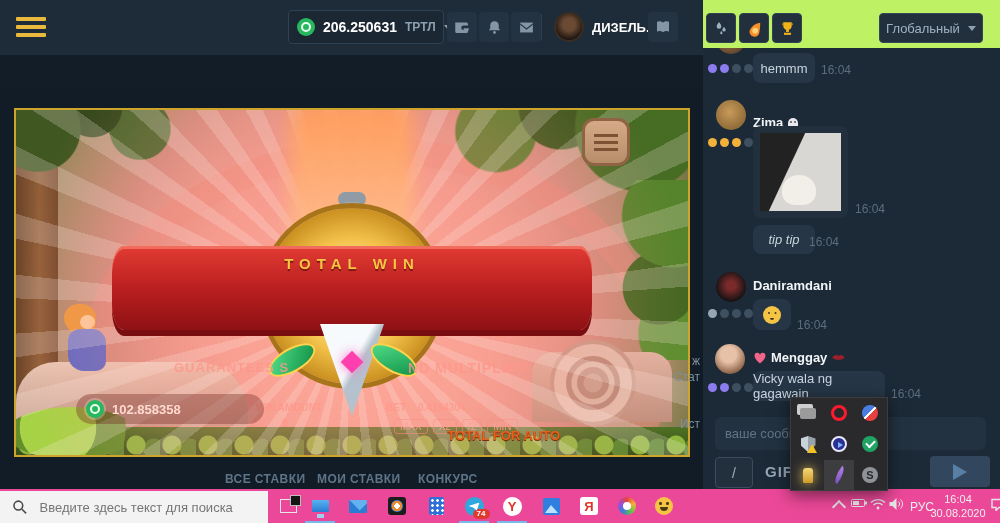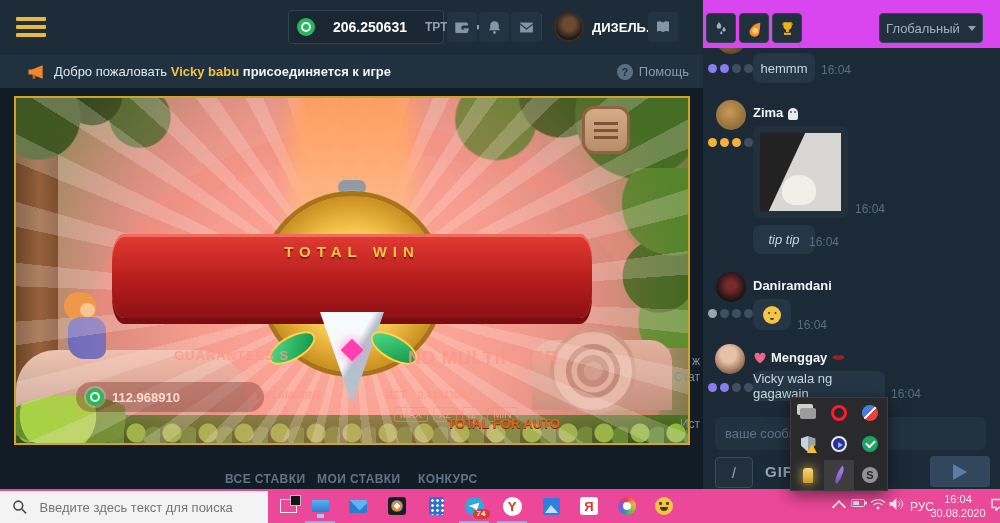--- a/index.html
+++ b/index.html
@@ -4,21 +4,21 @@
 <style>
   html,body{margin:0;padding:0;background:#0b141d;}
   #app{position:relative;width:1000px;height:523px;overflow:hidden;
        font-family:"Liberation Sans",sans-serif;background:#121d28;color:#dfe7ee;}
   .abs{position:absolute;}
   
   .topbar{left:0;top:0;width:703px;height:55px;background:#1e2b38;}
   .burger{left:16px;top:17px;width:30px;height:20px;cursor:pointer;}
   .burger i{display:block;height:4px;margin-bottom:4px;background:#eab83a;border-radius:1px;}
   .balance-pill{left:288px;top:10px;width:156px;height:34px;border:1px solid #2f4254;border-radius:4px;
-    background:#1b2733;display:flex;align-items:center;padding:0 8px;box-sizing:border-box;gap:18px;}
+    background:#1b2733;display:flex;align-items:center;padding:0 8px;box-sizing:border-box;gap:8px;}
   .coin{width:18px;height:18px;border-radius:50%;background:#27b85e;position:relative;flex:none;}
   .coin:after{content:"";position:absolute;inset:4px;border:2px solid #eafff2;border-radius:50%;}
   .bal-num{font-size:14px;font-weight:bold;color:#fff;}
   .bal-cur{font-size:12px;color:#8ea0b0;font-weight:bold;}
   .caret{width:0;height:0;border-left:4px solid transparent;border-right:4px solid transparent;
     border-top:5px solid #8ea0b0;display:inline-block;}
   .icobtn{width:30px;height:30px;top:12px;border-radius:4px;background:#243342;display:flex;
     align-items:center;justify-content:center;cursor:pointer;}
   .tb-divider{left:541px;top:14px;width:1px;height:26px;background:#30404f;}
   .avatar{border-radius:50%;overflow:hidden;}
@@ -29,21 +29,21 @@
   .notice{left:0;top:55px;width:703px;height:33px;background:#223140;display:flex;align-items:center;}
   .notice-text{position:absolute;left:54px;font-size:13px;}
   .notice-user{color:#f0c33c;font-weight:bold;}
   .notice-action{font-weight:bold;color:#eef3f7;}
   .help{position:absolute;right:14px;display:flex;align-items:center;gap:6px;cursor:pointer;}
   .help-q{width:16px;height:16px;border-radius:50%;background:#5c6f80;color:#1e2b38;font-size:11px;
     font-weight:bold;display:flex;align-items:center;justify-content:center;}
   .help-label{color:#8c9bab;font-size:13px;}
   
   .main{left:0;top:88px;width:703px;height:401px;background:#121c26;}
-  .game{left:14px;top:8px;width:672px;height:345px;border:2px solid #cfa42b;overflow:hidden;background:#caa;}
+  .game{left:14px;top:20px;width:672px;height:345px;border:2px solid #cfa42b;overflow:hidden;background:#caa;}
   .g-bg{inset:0;background:radial-gradient(circle at 50% 58%,#ffc5b6 0%,#f2a296 40%,#d28d80 62%,#a08a62 82%,#54682f 100%);}
   .g-ring{left:66px;top:28px;width:536px;height:400px;border-radius:50%;border:26px solid rgba(236,140,126,.38);
     background:radial-gradient(circle,rgba(255,190,178,.25),rgba(230,130,118,.15) 70%);}
   .g-trunk-left{left:-4px;top:0;width:46px;height:345px;border-radius:0 26px 26px 0;
     background:linear-gradient(90deg,#5e3a20,#8f5e36 60%,#6f4527);}
   .g-leaves-tl{left:-12px;top:-14px;width:170px;height:95px;
     background:radial-gradient(circle at 20% 35%,#38551e 0 28%,transparent 29%),
                radial-gradient(circle at 52% 12%,#2b4617 0 24%,transparent 25%),
                radial-gradient(circle at 80% 35%,#44672a 0 20%,transparent 21%);}
   .g-leaves-tr{right:-16px;top:-16px;width:260px;height:110px;
@@ -109,21 +109,21 @@
   .g-hold{right:128px;top:318px;font-size:13px;font-weight:bold;color:#e55f1d;text-shadow:0 1px 0 #7e2d08;}
   .g-menu{right:58px;top:8px;width:48px;height:48px;border-radius:12px;border:3px solid #8f6343;
     background:linear-gradient(180deg,#d4aa87,#b78d6a);box-sizing:border-box;cursor:pointer;
     display:flex;align-items:center;justify-content:center;}
   .g-menu i{display:block;width:24px;height:17px;
     background:repeating-linear-gradient(180deg,#7d5234 0 3px,transparent 3px 7px);}
   .side-frag{left:660px;width:40px;text-align:right;font-size:12px;color:#7e8f9f;overflow:hidden;white-space:nowrap;}
   .tab{top:384px;font-size:12px;font-weight:bold;color:#5e7487;letter-spacing:.4px;cursor:pointer;}
   
   .chat{left:703px;top:0;width:297px;height:489px;background:#1c2a37;}
-  .chat-header{left:0;top:0;width:297px;height:48px;background:#d946ef;z-index:3;}
+  .chat-header{left:0;top:0;width:297px;height:48px;background:#bef264;z-index:3;}
   .chat-ico{width:28px;height:28px;top:13px;border:1px solid #2e4254;border-radius:4px;
     display:flex;align-items:center;justify-content:center;cursor:pointer;background:#22303e;}
   .channel-btn{left:176px;top:13px;width:102px;height:28px;border:1px solid #33465a;border-radius:4px;
     display:flex;align-items:center;justify-content:center;gap:8px;cursor:pointer;background:#22303e;}
   .channel-label{font-size:13px;color:#9fb2c2;}
   .msg-avatar{width:30px;height:30px;border-radius:50%;}
   .msg-name{font-size:13px;font-weight:bold;color:#f2f5f7;}
   .bubble{background:#263646;border-radius:8px;color:#c9d4dd;font-size:13px;
     display:flex;align-items:center;justify-content:center;}
   .time{font-size:12px;color:#5b6e7f;}
@@ -242,33 +242,20 @@
     <div class="abs avatar user-avatar"></div>
     <div class="abs user-name">ДИЗЕЛЬ...</div>
     <span class="abs caret user-caret"></span>
     <div class="abs icobtn" style="left:648px;">
       <svg width="18" height="18" viewBox="0 0 24 24">
           <path fill="#8496a6" d="M4 5c3-1.2 5-1 8 1 3-2 5-2.2 8-1v13c-3-1.2-5-1-8 1-3-2-5-2.2-8-1V5z"></path>
         </svg>
     </div>
   </div>
 
-  <div class="abs notice">
-    <svg class="abs" style="left:26px;" width="20" height="20" viewBox="0 0 24 24">
-        <path fill="#f0852a" d="M20 4L7 9H3v6h4l13 5V4z"></path>
-        <path fill="#c96a1e" d="M8 15h3v5H8z"></path>
-      </svg>
-    <div class="notice-text">
-      <span>Добро пожаловать </span><span class="notice-user">Vicky babu</span><span class="notice-action"> присоединяется к игре</span>
-    </div>
-    <div class="help">
-      <span class="help-q">?</span>
-      <span class="help-label">Помощь</span>
-    </div>
-  </div>
 
   <div class="abs main">
     <div class="abs game">
       <div class="abs g-bg"></div>
       <div class="abs g-ring"></div>
       <div class="abs g-trunk-left"></div>
       <div class="abs g-leaves-tl"></div>
       <div class="abs g-leaves-tr"></div>
       <div class="abs g-leaves-right"></div>
       <div class="abs g-rock-left"></div>
@@ -286,31 +273,31 @@
       <div class="abs g-handle"></div>
       <div class="abs g-medal"></div>
       <div class="abs g-banner">
         <div class="abs g-totalwin">TOTAL WIN</div>
       </div>
       <div class="abs g-blade"></div>
       <div class="abs g-gem-pink"></div>
       <div class="abs g-leafgem l"></div>
       <div class="abs g-leafgem r"></div>
       <div class="abs hud" style="left:158px;top:250px;font-size:13px;letter-spacing:1px;">GUARANTEES S</div>
-      <div class="abs hud" style="left:392px;top:250px;font-size:18px;letter-spacing:1px;">ND MULTIPLIER</div>
+      <div class="abs hud" style="left:392px;top:250px;font-size:14px;letter-spacing:1px;">ND MULTIPLIER</div>
       <div class="abs hud hud-small" style="left:240px;top:292px;">WIN AMOUNT</div>
       <div class="abs hud hud-small" style="left:266px;top:308px;">0</div>
       <div class="abs hud hud-small" style="left:370px;top:292px;">BET</div>
       <div class="abs hud hud-small" style="left:402px;top:292px;">0.4194304</div>
       <div class="abs" style="left:378px;top:306px;">
         <span class="hud-box">MAX</span><span class="hud-box">X2</span><span class="hud-box">/2</span><span class="hud-box">MIN</span>
       </div>
       <div class="abs g-balchip">
         <span class="coin"></span>
-        <span class="g-baltext">112.968910</span>
+        <span class="g-baltext">102.858358</span>
       </div>
       <div class="abs g-hold">TOTAL FOR AUTO</div>
       <div class="abs g-menu">
           <i></i>
         </div>
     </div>
     <div class="abs side-frag" style="top:266px;">ж</div>
     <div class="abs side-frag" style="top:282px;">Стат</div>
     <div class="abs side-frag" style="top:329px;">Ист</div>
     <div class="abs tab" style="left:225px;">ВСЕ СТАВКИ</div>
@@ -321,21 +308,21 @@
   <div class="abs chat">
 
     <div class="abs avatar msg-avatar" style="left:13px;top:24px;background:radial-gradient(circle at 40% 40%,#a07a4e,#4d3521);"></div>
     <div class="abs" style="left:5px;top:59px;">
       <span class="medal m-purple"></span><span class="medal m-purple"></span><span class="medal m-gray"></span><span class="medal m-gray"></span><span class="medal m-gray"></span>
     </div>
     <div class="abs bubble" style="left:50px;top:53px;width:62px;height:30px;">hemmm</div>
     <div class="abs time" style="left:118px;top:63px;">16:04</div>
 
     <div class="abs avatar msg-avatar" style="left:13px;top:100px;background:radial-gradient(circle at 45% 40%,#c89a5a,#7a5a2a);"></div>
-    <div class="abs" style="left:50px;top:105px;display:flex;align-items:center;justify-content:flex-end;">
+    <div class="abs" style="left:50px;top:115px;display:flex;align-items:center;justify-content:flex-end;">
       <span class="msg-name">Zima</span>
       <span class="ghost"></span>
     </div>
     <div class="abs" style="left:5px;top:133px;">
       <span class="medal m-gold"></span><span class="medal m-gold"></span><span class="medal m-gold"></span><span class="medal m-gray"></span><span class="medal m-gray"></span>
     </div>
     <div class="abs img-bubble" style="left:50px;top:126px;">
       <div class="chat-img"></div>
     </div>
     <div class="abs time" style="left:152px;top:202px;">16:04</div>

